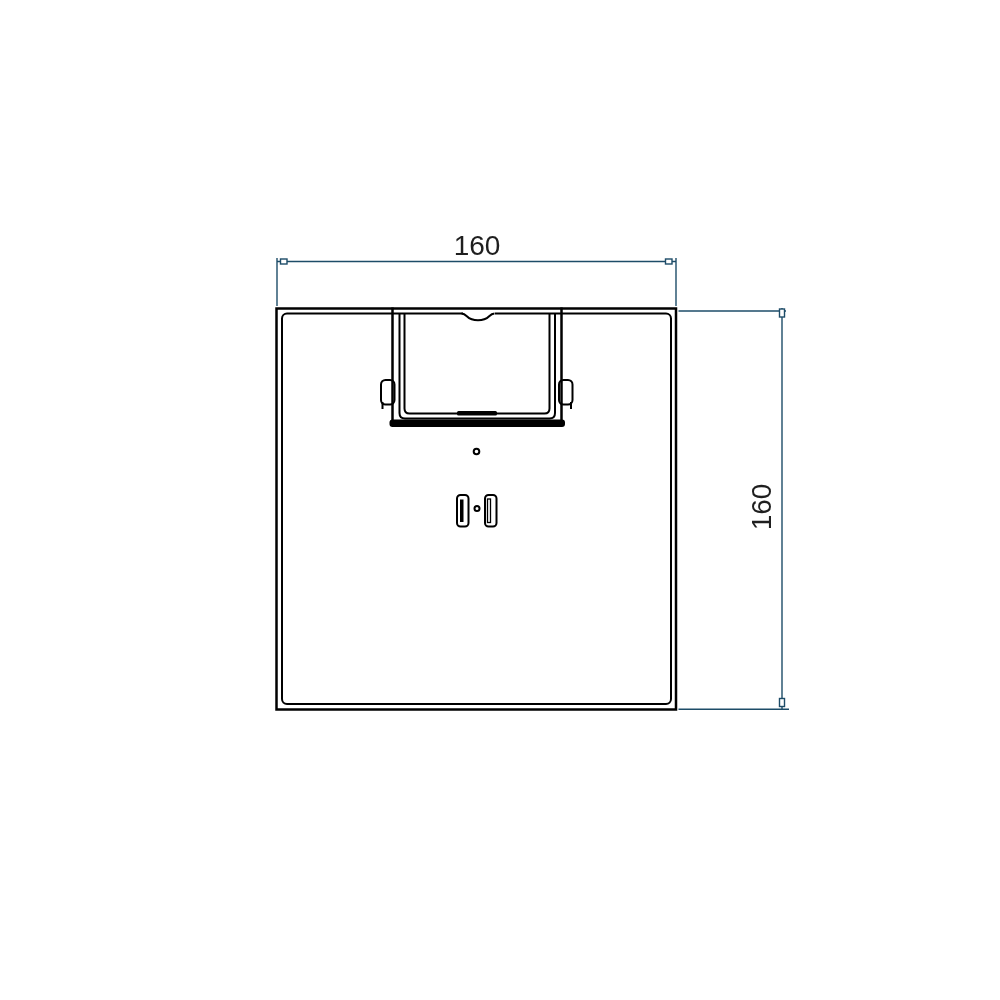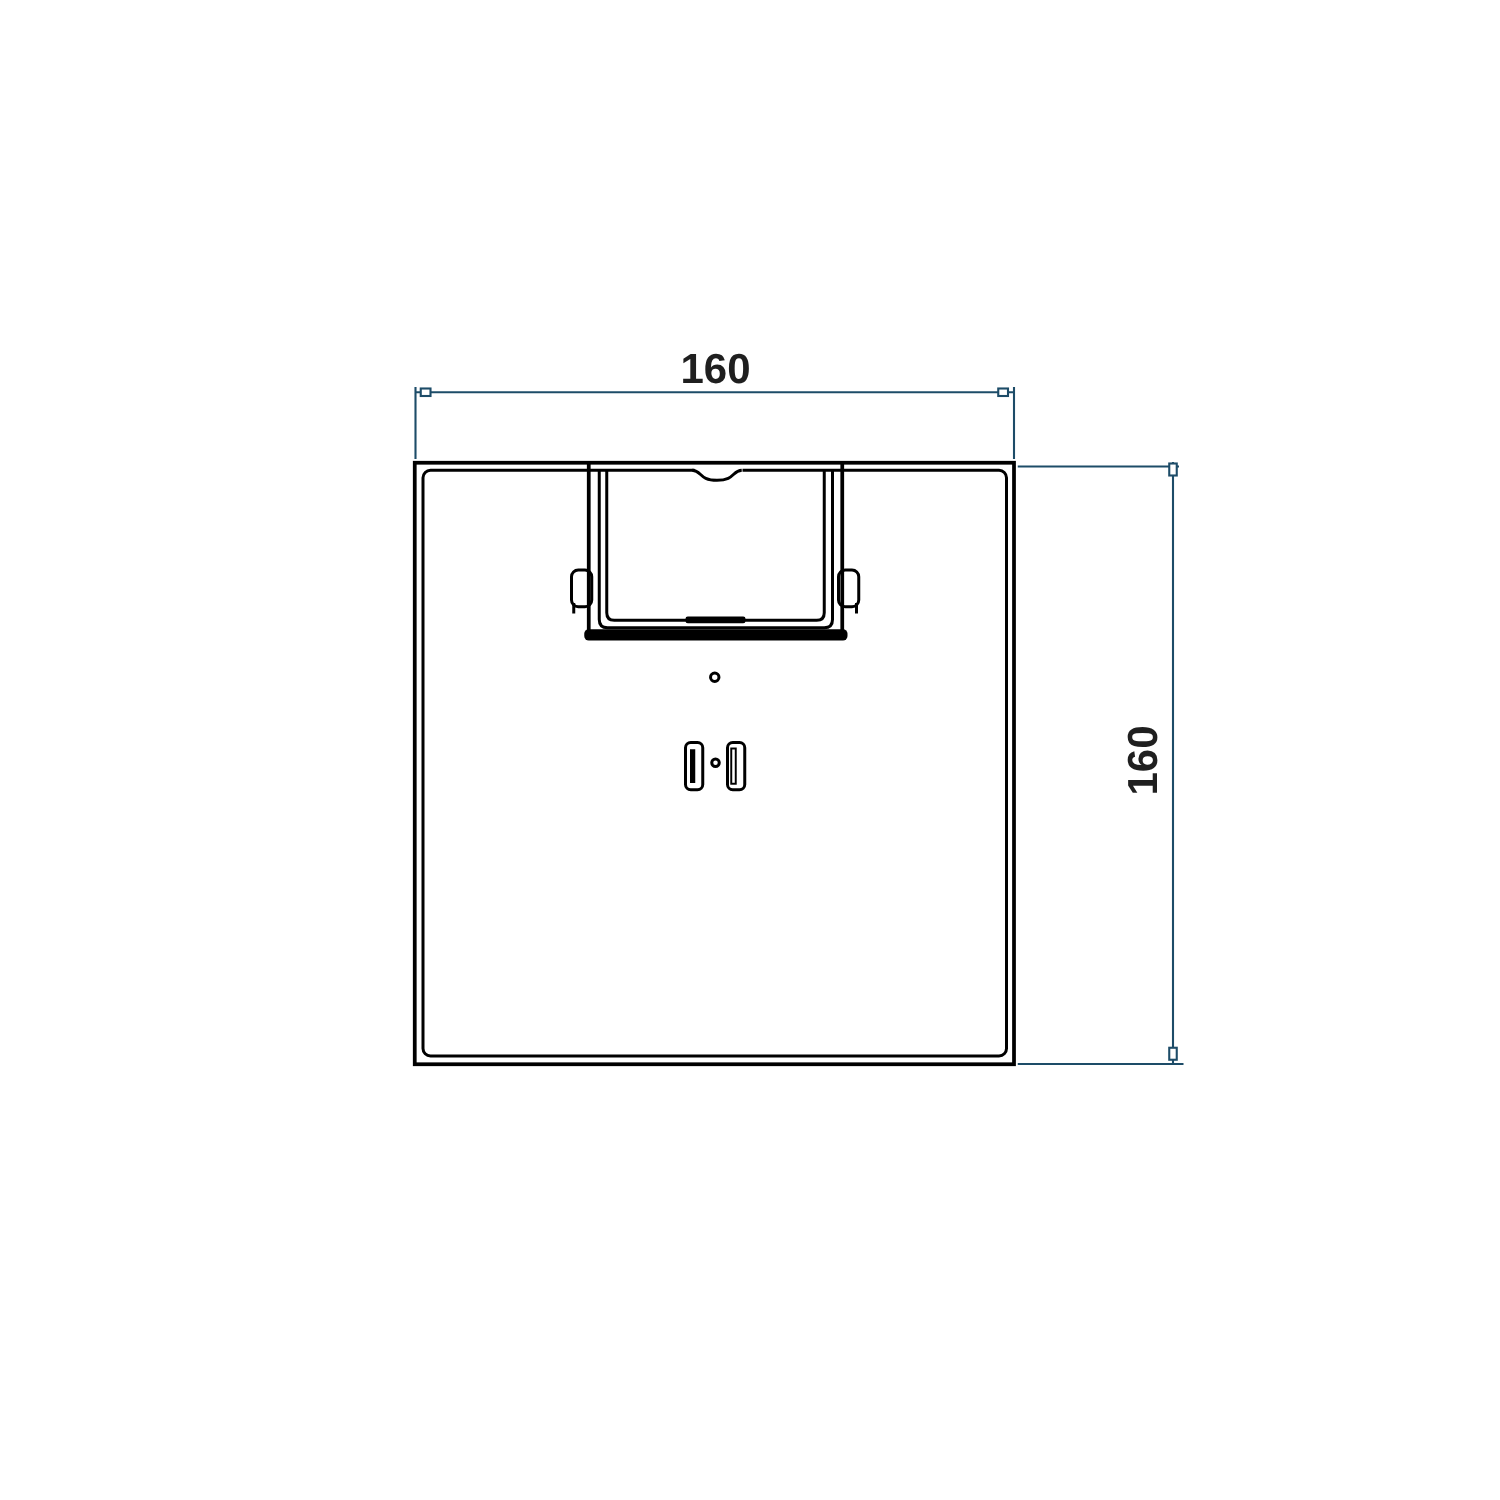--- a/index.html
+++ b/index.html
@@ -8,21 +8,20 @@
     width: 1000px;
     height: 1000px;
     background: var(--background, #ffffff);
     overflow: hidden;
   }
   .canvas {
     position: relative;
     width: 1000px;
     height: 1000px;
     background: var(--background, #ffffff);
-    font-weight: bold;
   }
   svg { position: absolute; left: 0; top: 0; }
 
   
   .black-line { stroke: var(--line-color, #000); fill: none; }
   .sw25 { stroke-width: 2.5; }
   .sw2  { stroke-width: 2; }
   .sw13 { stroke-width: 1.3; }
   .fill-black { fill: var(--line-color, #000); stroke: none; }
   .white-out  { fill: var(--background, #fff); stroke: none; }

